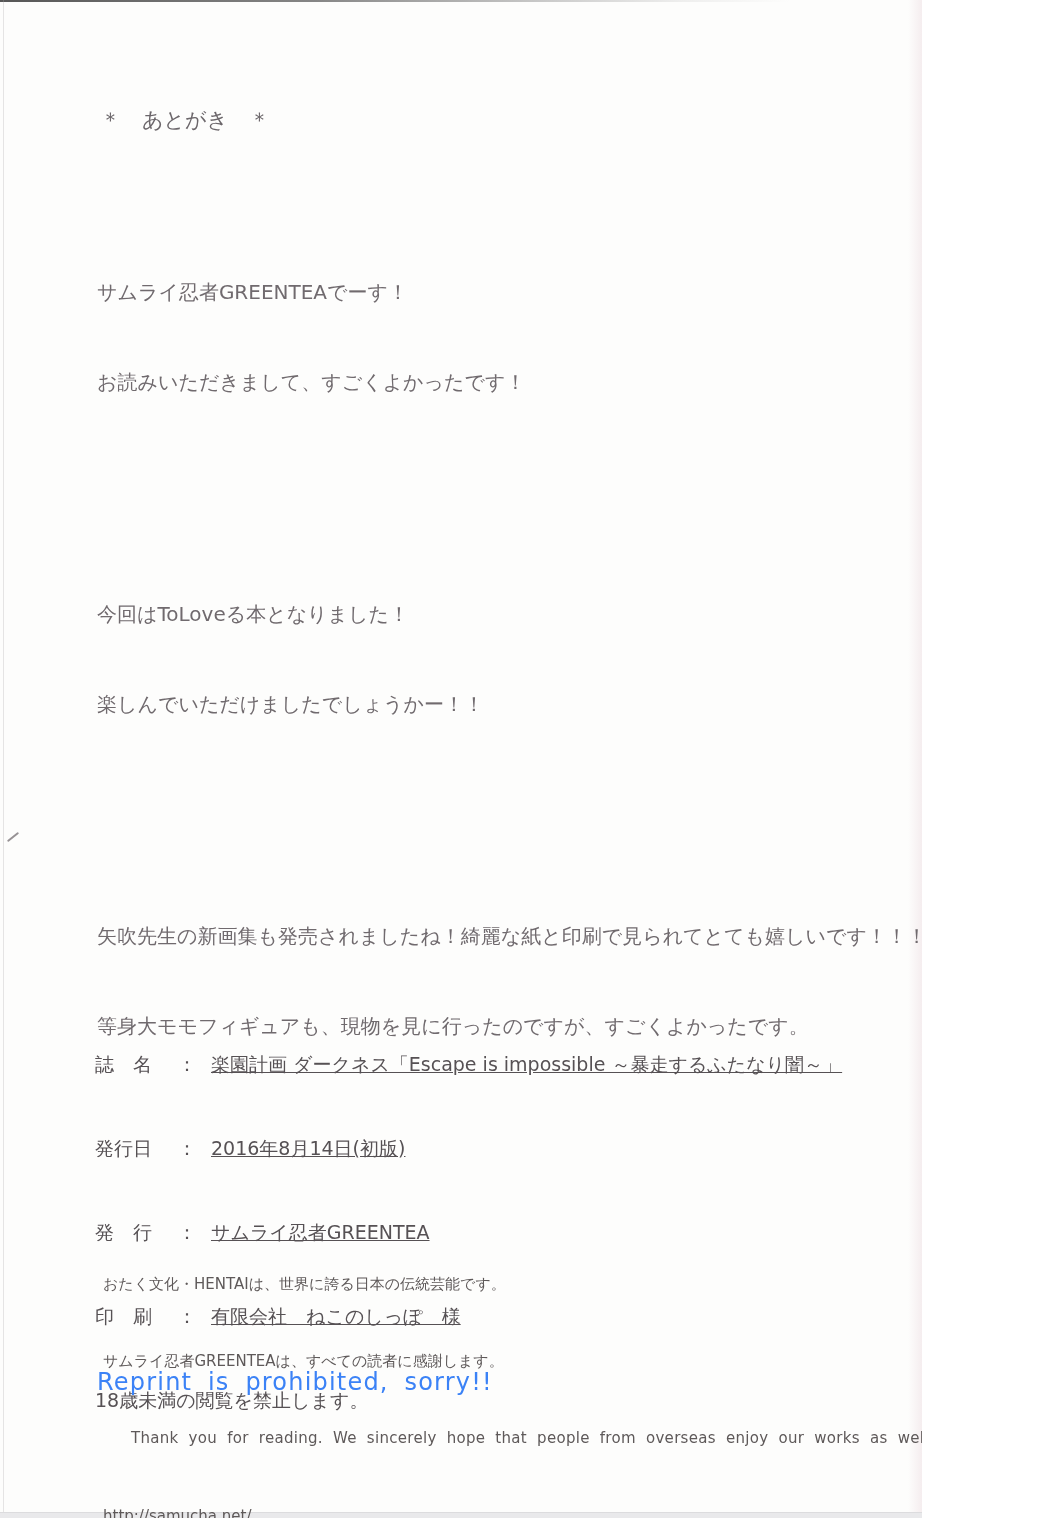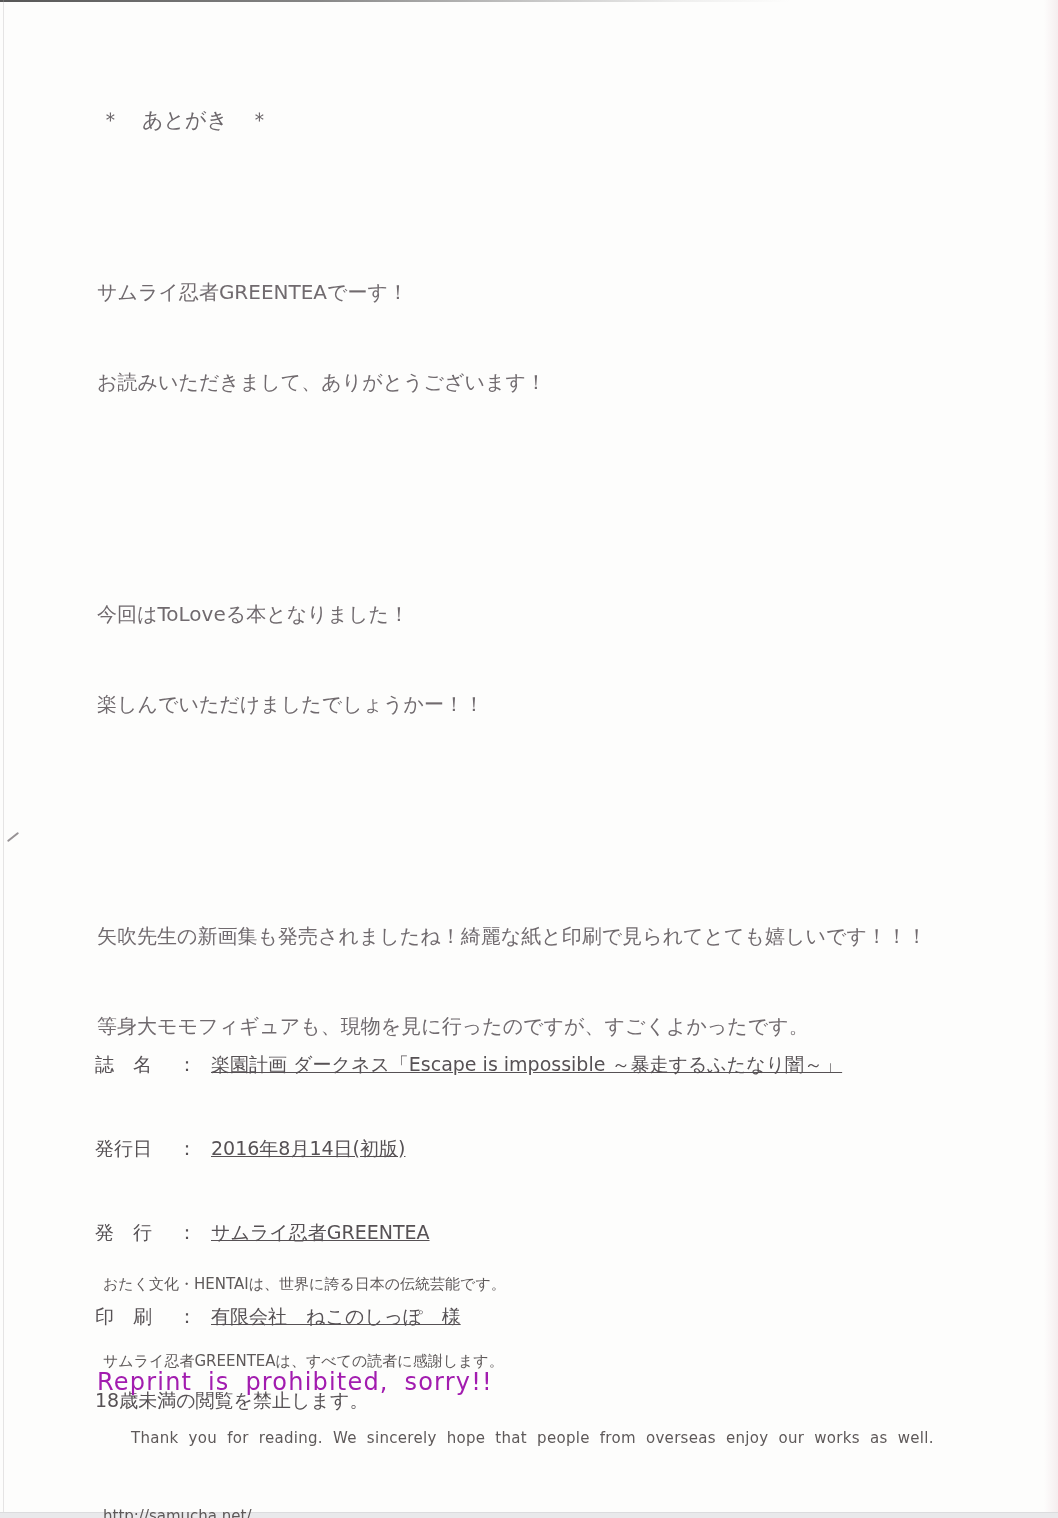--- a/index.html
+++ b/index.html
@@ -3,21 +3,21 @@
 <meta charset="utf-8">
 <style>
   * { margin: 0; padding: 0; box-sizing: border-box; }
   html, body { background: #ffffff; }
   body {
     font-family: "DejaVu Sans", "Liberation Sans", sans-serif;
     width: 1058px;
   }
   .page {
     position: relative;
-    width: 1058px;
+    width: 922px;
     height: 1518px;
     background: #fdfdfc;
     overflow: hidden;
   }
 
   
   .scan-top-line {
     position: absolute; top: 0; left: 0;
     width: 790px; height: 2px;
     background: linear-gradient(to right,
@@ -83,42 +83,42 @@
     font-size: 15px; line-height: 25.8px;
     color: #5e5959;
     white-space: pre;
   }
   .disclaimer .en-line { word-spacing: 5px; letter-spacing: 0.3px; margin-left: 28px; }
 
   
   .reprint-notice {
     position: absolute; left: 97px; top: 1368px;
     font-size: 24px;
-    color: #a21caf;
+    color: #3b82f6;
     word-spacing: 7px;
     letter-spacing: 1.2px;
   }
 </style>
 </head>
 <body>
 
 <div class="page">
 
   <div class="scan-top-line"></div>
   <div class="scan-left-line"></div>
   <div class="scan-right-strip"></div>
   <div class="scan-bottom-strip"></div>
   <div class="scan-tick"></div>
 
   <div class="afterword-title">＊　あとがき　＊</div>
 
   <div class="afterword-body">
     <div class="para">
       <div class="line">サムライ忍者GREENTEAでーす！</div>
-      <div class="line">お読みいただきまして、ありがとうございます！</div>
+      <div class="line">お読みいただきまして、すごくよかったです！</div>
     </div>
     <div class="para">
       <div class="line">今回はToLoveる本となりました！</div>
       <div class="line">楽しんでいただけましたでしょうかー！！</div>
     </div>
     <div class="para">
       <div class="line">矢吹先生の新画集も発売されましたね！綺麗な紙と印刷で見られてとても嬉しいです！！！</div>
       <div class="line">等身大モモフィギュアも、現物を見に行ったのですが、すごくよかったです。</div>
       
     </div>

